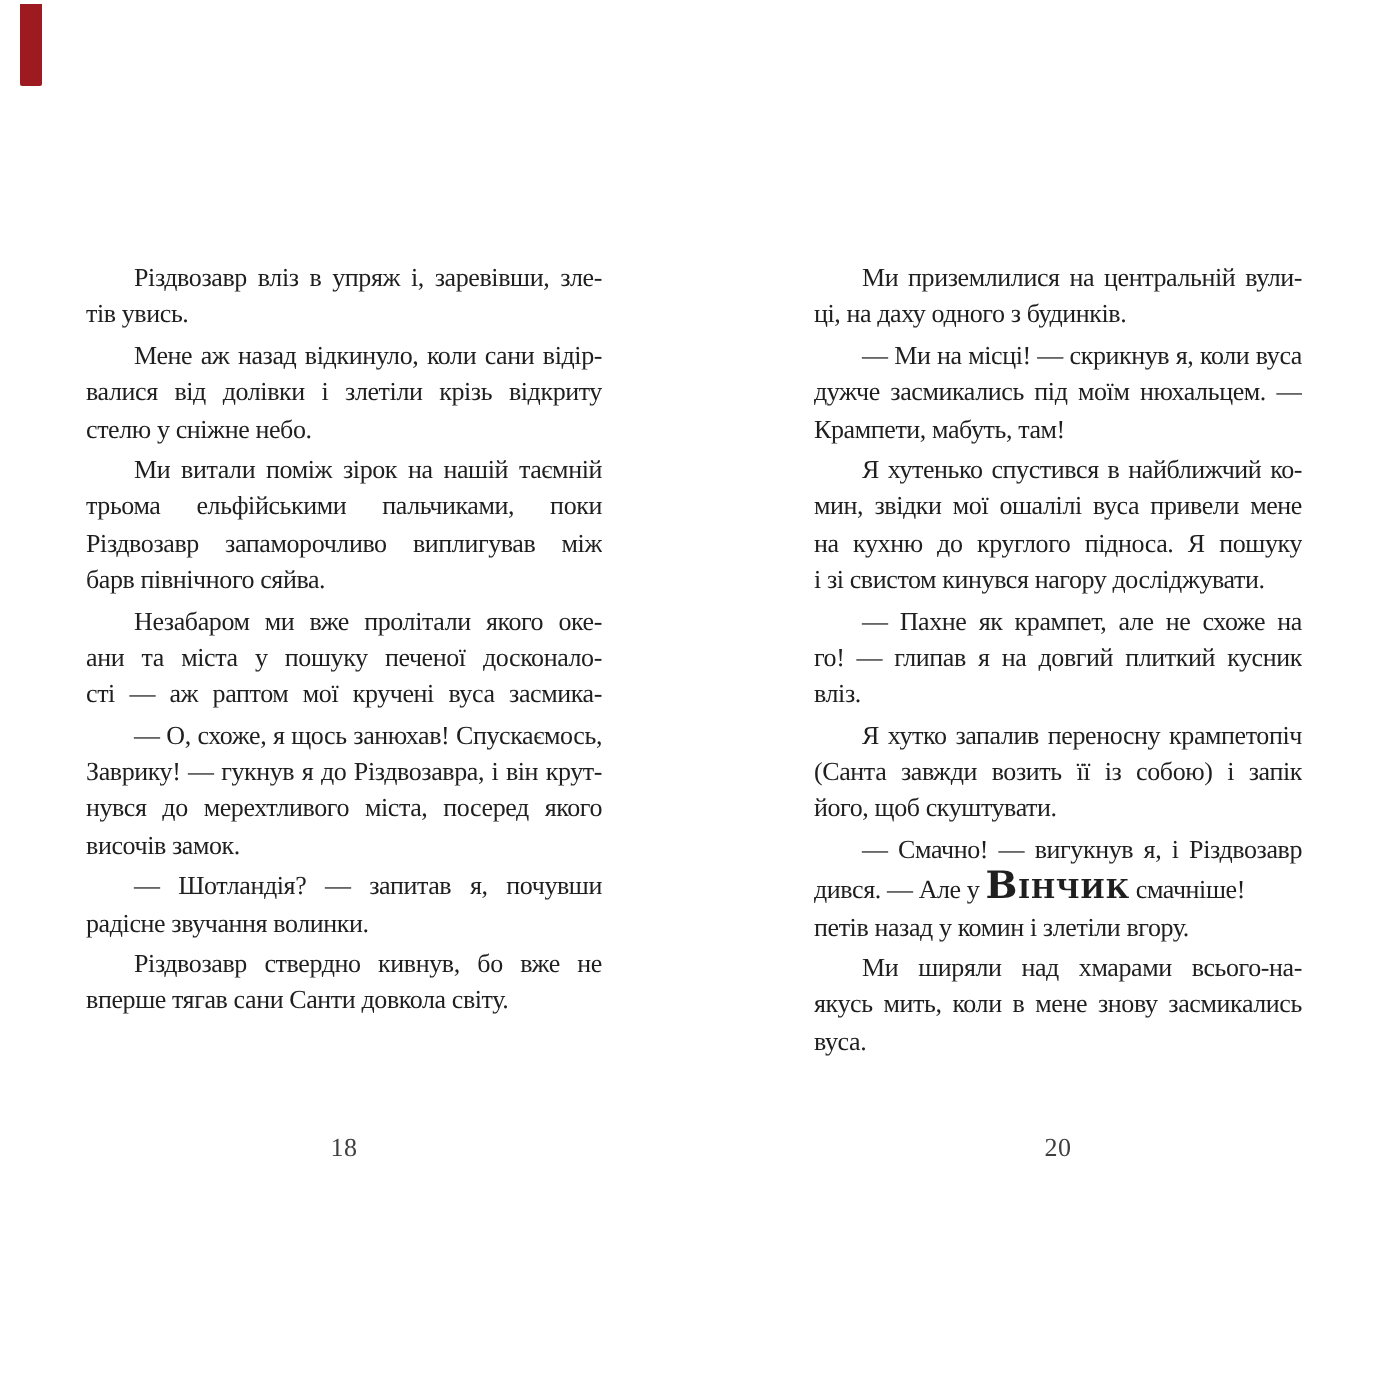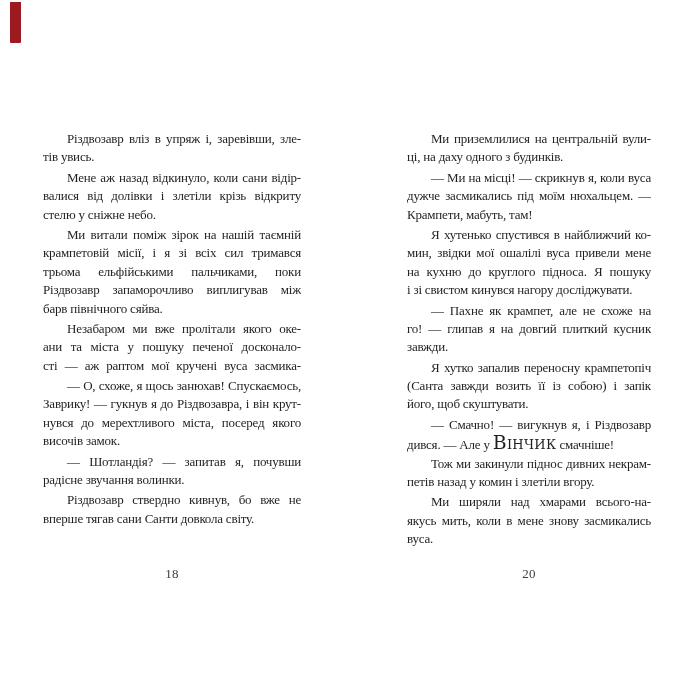--- a/index.html
+++ b/index.html
@@ -48,21 +48,21 @@
     overflow: hidden;
     text-align: justify;
     text-align-last: justify;
     white-space: normal;
   }
   .line.first { text-indent: 24px; }
   .line.last  { text-align: left; text-align-last: left; }
   .display-word {
     font-family: "DejaVu Serif", "Liberation Serif", serif;
     font-variant: small-caps;
-    font-weight: 400;
+    font-weight: 700;
     font-size: 1.45em;
     line-height: 1;
     letter-spacing: 0.3px;
   }
   .page-number {
     position: absolute;
     top: 566px;
     left: 0;
     right: 0;
     text-align: center;
@@ -84,21 +84,20 @@
           <div class="line first">Різдвозавр вліз в упряж і, заревівши, зле-</div>
           <div class="line last">тів увись.</div>
         </div>
         <div class="paragraph">
           <div class="line first">Мене аж назад відкинуло, коли сани відір-</div>
           <div class="line">валися від долівки і злетіли крізь відкриту</div>
           <div class="line last">стелю у сніжне небо.</div>
         </div>
         <div class="paragraph">
           <div class="line first">Ми витали поміж зірок на нашій таємній</div>
-          <div class="line">крампетовій місії, і я зі всіх сил тримався</div>
           <div class="line">трьома ельфійськими пальчиками, поки</div>
           <div class="line">Різдвозавр запаморочливо виплигував між</div>
           <div class="line last">барв північного сяйва.</div>
         </div>
         <div class="paragraph">
           <div class="line first">Незабаром ми вже пролітали якого оке-</div>
           <div class="line">ани та міста у пошуку печеної досконало-</div>
           <div class="line">сті — аж раптом мої кручені вуса засмика-</div>
         </div>
         <div class="paragraph">
@@ -132,33 +131,32 @@
         </div>
         <div class="paragraph">
           <div class="line first">Я хутенько спустився в найближчий ко-</div>
           <div class="line">мин, звідки мої ошалілі вуса привели мене</div>
           <div class="line">на кухню до круглого підноса. Я пошуку його</div>
           <div class="line last">і зі свистом кинувся нагору досліджувати.</div>
         </div>
         <div class="paragraph">
           <div class="line first">— Пахне як крампет, але не схоже на ньо-</div>
           <div class="line">го! — глипав я на довгий плиткий кусник</div>
-          <div class="line last">завжди.</div>
+          <div class="line last">вліз.</div>
         </div>
         <div class="paragraph">
           <div class="line first">Я хутко запалив переносну крампетопіч</div>
           <div class="line">(Санта завжди возить її із собою) і запік</div>
           <div class="line last">його, щоб скуштувати.</div>
         </div>
         <div class="paragraph">
           <div class="line first">— Смачно! — вигукнув я, і Різдвозавр пого-</div>
           <div class="line last">дився. — Але у <span class="display-word">Вінчик</span> смачніше!</div>
         </div>
         <div class="paragraph">
-          <div class="line first">Тож ми закинули піднос дивних некрам-</div>
           <div class="line last">петів назад у комин і злетіли вгору.</div>
         </div>
         <div class="paragraph">
           <div class="line first">Ми ширяли над хмарами всього-на-всього</div>
           <div class="line">якусь мить, коли в мене знову засмикались</div>
           <div class="line last">вуса.</div>
         </div>
       </div>
     <div class="page-number">20</div>
   </div>

